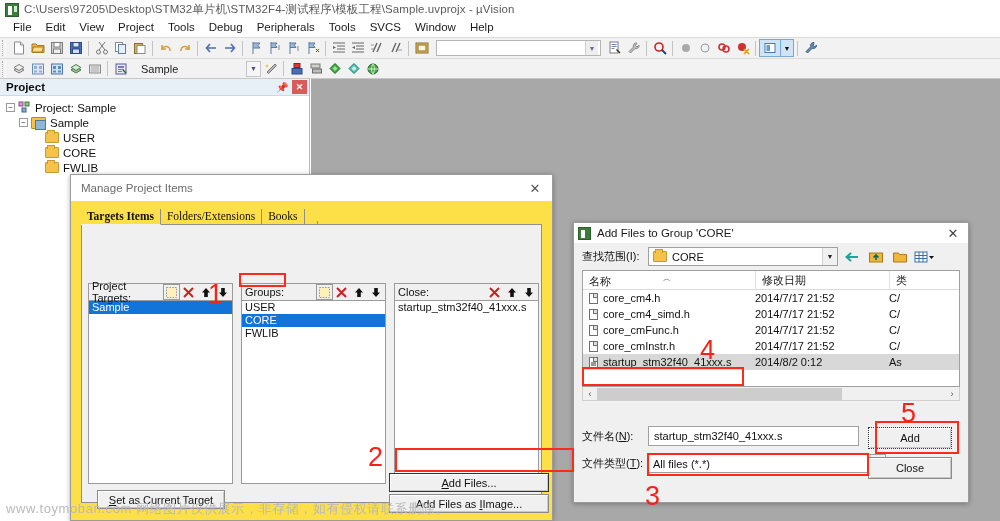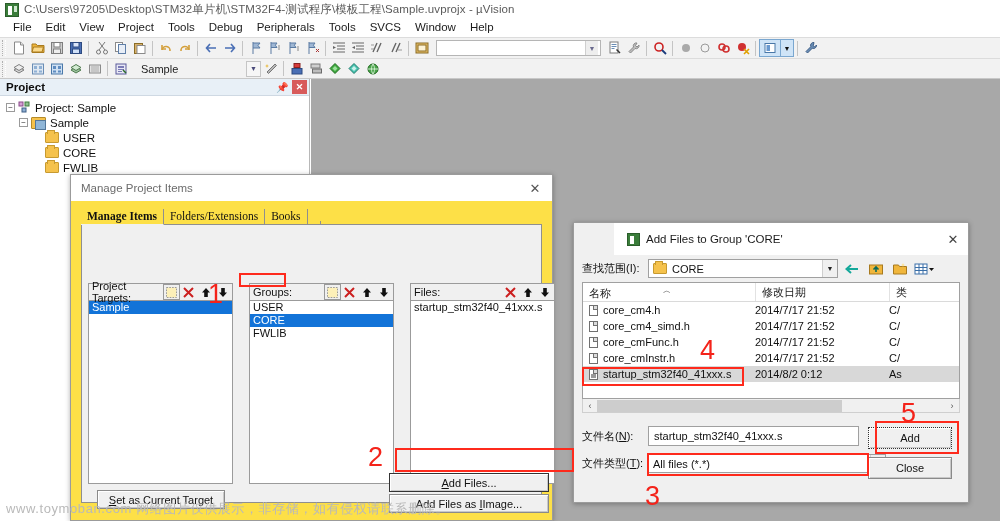--- a/index.html
+++ b/index.html
@@ -176,21 +176,21 @@
   }
   .tab.active { font-weight: bold; border-bottom: 1px solid #f0f0f0; position: relative; top: 1px; }
   .tab.empty { border-right: 1px solid #8f8f8f; width: 10px; }
 
   .tab-page {
     border: 1px solid #8f8f8f; border-top: none;
     margin: 0 2px; height: 278px; background: #f0f0f0; position: relative;
   }
 
   .cols { display: flex; position: absolute; left: 6px; top: 58px; }
-  .col { width: 145px; margin-right: 16px; }
+  .col { width: 145px; margin-right: 8px; }
   .col-head {
     height: 18px; border: 1px solid #9b9b9b; background: #f0f0f0;
     display: flex; align-items: center; padding: 0 1px 0 3px;
   }
   .col-head .lbl { font-size: 11px; color: #111; }
   .col-head .btns { margin-left: auto; display: flex; align-items: center; }
   .mini-btn {
     width: 17px; height: 16px; display: flex; align-items: center;
     justify-content: center; font-size: 11px; color: #111;
   }
@@ -207,21 +207,21 @@
 
   .win-btn {
     border: 1px solid #8a8a8a; background: #f0f0f0; font-size: 11px;
     color: #111; display: flex; align-items: center; justify-content: center;
     box-shadow: inset 1px 1px 0 #ffffff, inset -1px -1px 0 #c8c8c8;
   }
   .ul { text-decoration: underline; }
 
   
   #addfiles-dialog { left: 573px; top: 222px; width: 396px; height: 281px; background: #f0f0f0; }
-  .af-title { height: 32px; background: #ffffff; display: flex; align-items: center; padding-left: 13px; margin-left: 40px; }
+  .af-title { height: 20px; background: #ffffff; display: flex; align-items: center; padding-left: 4px; }
   .af-title .ic2 {
     width: 13px; height: 13px; background: #3a7d3a; border: 1px solid #2a5d2a;
     margin-right: 6px; position: relative; flex: none;
   }
   .af-title .ic2::before { content:""; position:absolute; left:2px; top:2px; width:4px; height:8px; background:#fff; }
   .af-title .t { font-size: 11.5px; color: #1a1a1a; }
   .af-title .x { margin-left: auto; width: 30px; height: 22px; display: flex; align-items: center; justify-content: center; font-size: 13px; color: #444; }
 
   .af-row { display: flex; align-items: center; padding: 4px 8px 2px 8px; }
   .af-label { font-size: 11px; color: #111; width: 66px; flex: none; }
@@ -652,21 +652,21 @@
   </div>
 
   <div class="dlg" id="mpi-dialog">
     <div class="dlg-title">
       <div class="t">Manage Project Items</div>
       <div class="dlg-x">✕</div>
     </div>
 
     <div class="dlg-body">
       <div class="tabstrip">
-        <div class="tab active">Manage Items</div>
+        <div class="tab active">Targets Items</div>
         <div class="tab">Folders/Extensions</div>
         <div class="tab">Books</div>
         <div class="tab empty"></div>
       </div>
 
       <div class="tab-page">
 
         <div class="cols">
 
           <div class="col">
@@ -728,21 +728,21 @@
             </div>
             <div class="listbox">
               <div class="li">USER</div>
               <div class="li sel">CORE</div>
               <div class="li">FWLIB</div>
             </div>
           </div>
 
           <div class="col" style="margin-right:0">
             <div class="col-head">
-              <span class="lbl">Files:</span>
+              <span class="lbl">Close:</span>
               <span class="btns">
                 <span class="mini-btn">
                   <svg width="11" height="11" viewBox="0 0 11 11">
                       <path d="M1 1l9 9M10 1l-9 9" stroke="#cc2020" stroke-width="2"></path>
                     </svg>
                 </span>
                 <span class="mini-btn">
                   <svg width="10" height="11" viewBox="0 0 10 11">
                       <path d="M5 1l4 4.5H6.8V10H3.2V5.5H1z" fill="#111"></path>
                     </svg>

